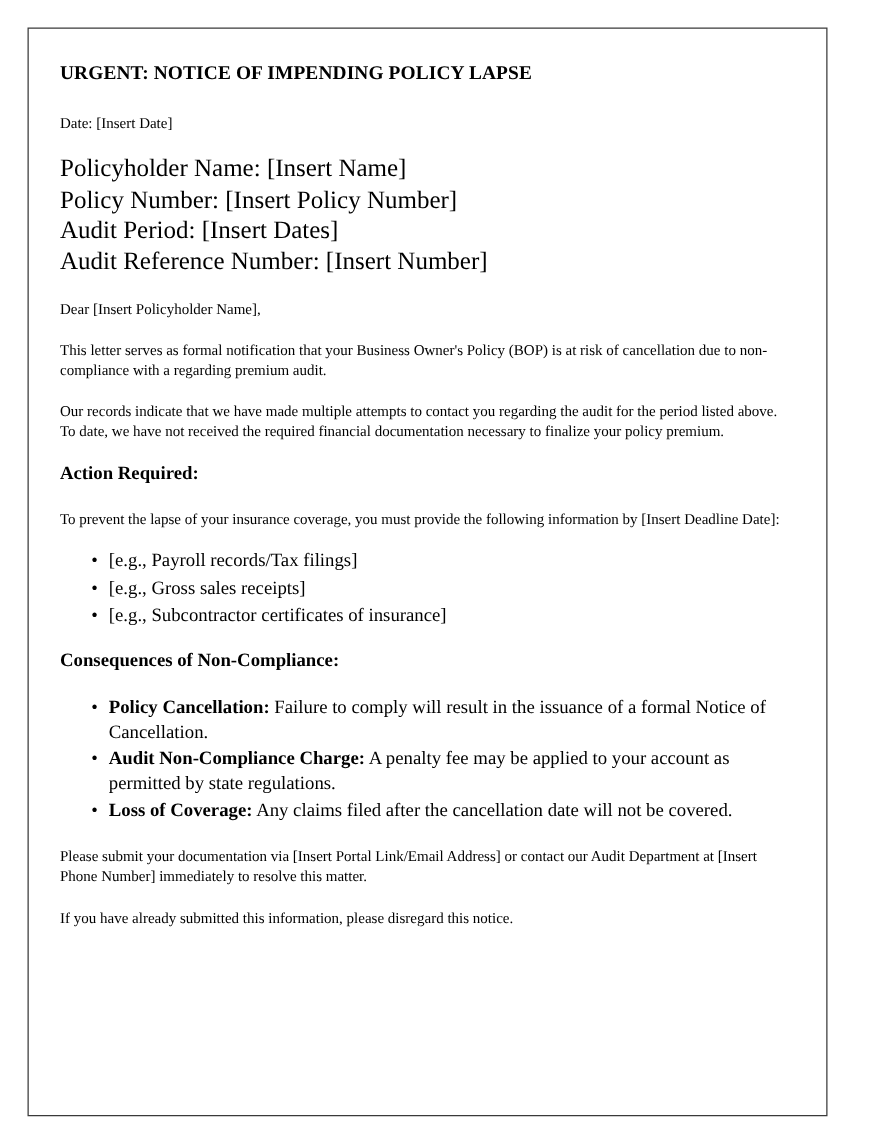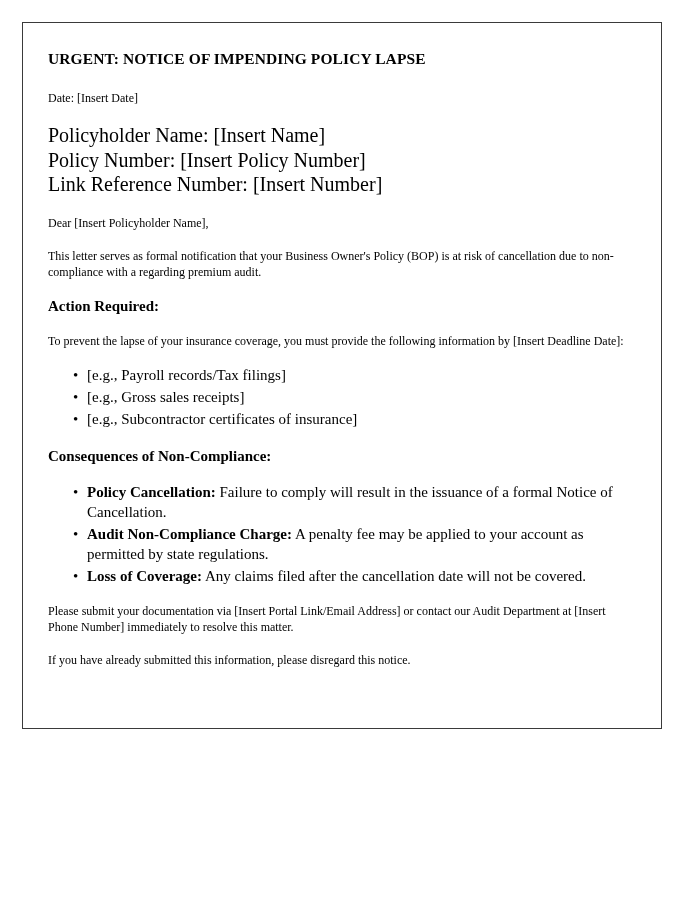--- a/index.html
+++ b/index.html
@@ -14,21 +14,21 @@
     color: #000000;
     overflow: hidden;
   }
 
   
   #page-sheet {
     position: absolute;
     left: 22px;
     top: 22px;
     width: 640px;          
-    height: 707px;         
+    height: 871px;         
     border: 1px solid #3a3a3a;
     background: #ffffff;
     box-sizing: border-box;
     overflow: hidden;      
   }
 
   #doc-body {
     padding: 26px 25px 0 25px;
     box-sizing: border-box;
   }
@@ -101,27 +101,29 @@
 <div id="page-sheet">
   <div id="doc-body">
 
     <h1 class="doc-title">URGENT: NOTICE OF IMPENDING POLICY LAPSE</h1>
 
     <p class="para">Date: [Insert Date]</p>
 
     <div class="meta-block">
       <span class="meta-line">Policyholder Name: [Insert Name]</span>
       <span class="meta-line">Policy Number: [Insert Policy Number]</span>
-      <span class="meta-line">Link Reference Number: [Insert Number]</span>
+      <span class="meta-line">Audit Period: [Insert Dates]</span>
+      <span class="meta-line">Audit Reference Number: [Insert Number]</span>
     </div>
 
     <p class="para">Dear [Insert Policyholder Name],</p>
 
     <p class="para">This letter serves as formal notification that your Business Owner's Policy (BOP) is at risk of cancellation due to non-compliance with a regarding premium audit.</p>
 
+    <p class="para">Our records indicate that we have made multiple attempts to contact you regarding the audit for the period listed above. To date, we have not received the required financial documentation necessary to finalize your policy premium.</p>
 
     <h2 class="section-heading">Action Required:</h2>
 
     <p class="para">To prevent the lapse of your insurance coverage, you must provide the following information by [Insert Deadline Date]:</p>
 
     <ul class="bullet-list">
       <li>[e.g., Payroll records/Tax filings]</li>
       <li>[e.g., Gross sales receipts]</li>
       <li>[e.g., Subcontractor certificates of insurance]</li>
     </ul>

